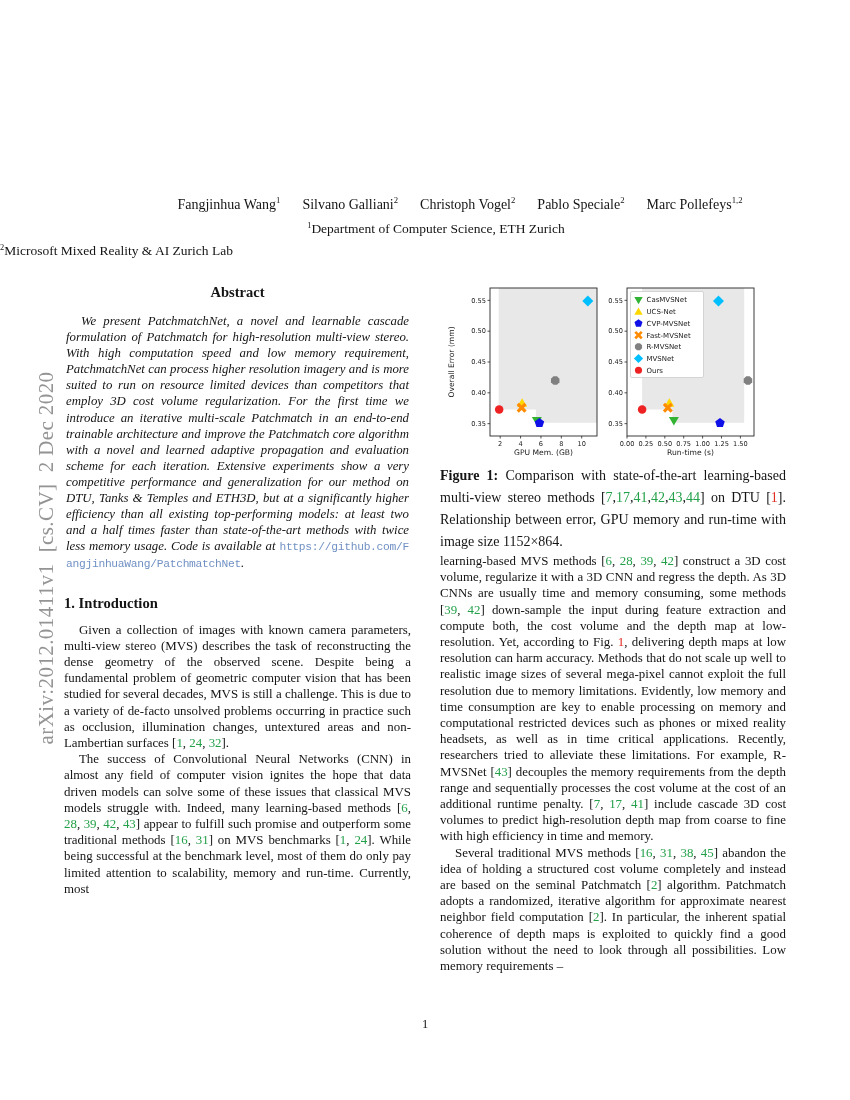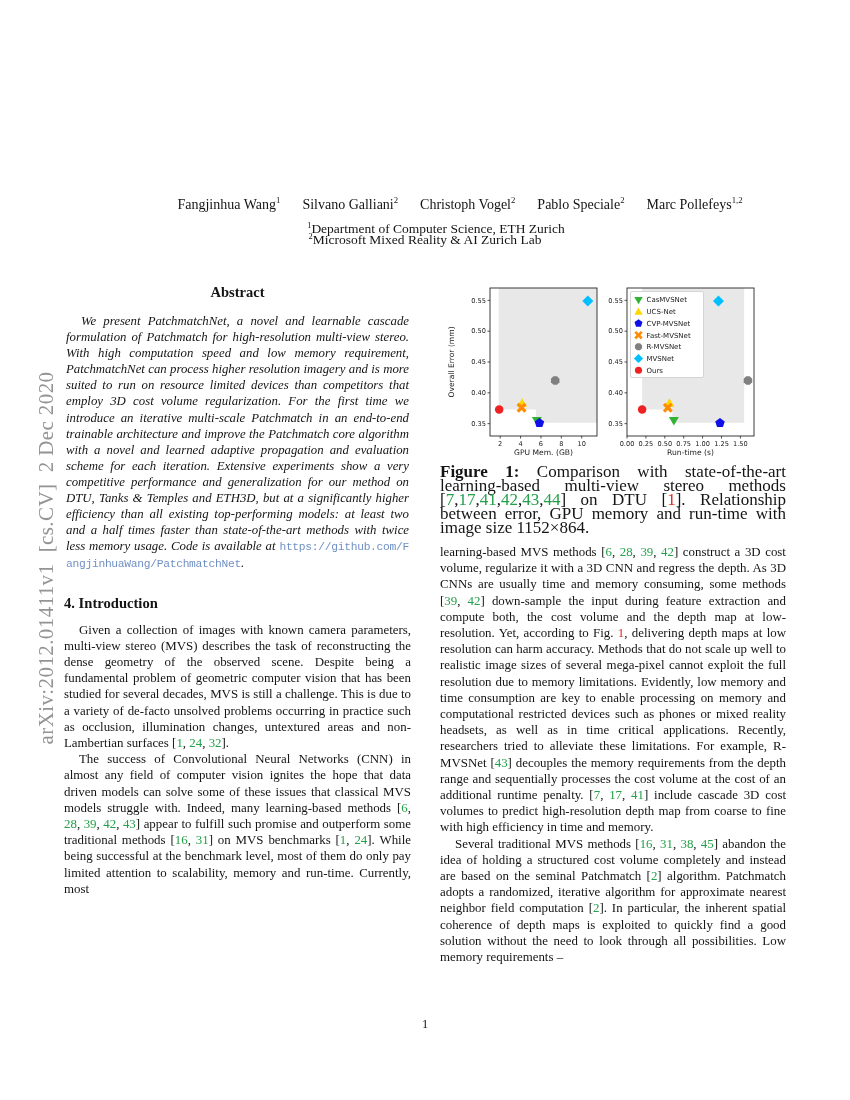--- a/index.html
+++ b/index.html
@@ -5,30 +5,30 @@
   html,body{margin:0;padding:0;background:#ffffff;}
   .page{position:relative;width:850px;height:1100px;background:#ffffff;overflow:hidden;
         font-family:"Liberation Serif", serif;color:#141414;}
   .arxiv-banner{position:absolute;left:34px;top:558px;transform-origin:0 0;
         transform:rotate(-90deg) translateX(-50%);white-space:pre;
         font-size:21px;color:#949494;letter-spacing:0.4px;}
   .paper-title{position:absolute;top:140px;left:0;width:100%;text-align:center;
         font-size:18px;font-weight:bold;}
   .authors-line{position:absolute;top:197px;left:0;width:100%;text-align:center;font-size:14px;padding-left:35px;}
   .affil-line1{position:absolute;top:221px;left:0;width:100%;text-align:center;font-size:13.5px;margin-left:11px;}
-  .affil-line2{position:absolute;top:232px;left:0;width:100%;text-align:center;font-size:13.5px;}
+  .affil-line2{position:absolute;top:243px;left:0;width:100%;text-align:left;font-size:13.5px;}
   .col{position:absolute;width:347px;text-align:justify;}
   .col-left{left:64px;top:284px;}
   .col-right{left:440px;top:281px;width:346px;}
   .abstract-heading{text-align:center;font-size:14.5px;font-weight:bold;margin:0 0 12px 0;}
   .abstract-text{font-style:italic;font-size:12.8px;line-height:16.1px;text-indent:15px;margin:2px;}
   .section-heading{font-size:14.6px;font-weight:bold;margin:22px 0 10px 0;text-align:left;}
   .body-p{font-size:12.9px;line-height:16.2px;margin:0;}
   .indent{text-indent:15px;}
-  .fig-caption{font-size:17px;line-height:14px;margin:6px 0 9px 0;}
+  .fig-caption{font-size:14px;line-height:22px;margin:6px 0 0 0;}
   .seg-cite{color:#23a049;}
   .seg-ref{color:#e02b20;}
   .seg-url{font-family:"Liberation Mono", monospace;color:#7191c4;font-style:normal;
            font-size:11.3px;letter-spacing:-0.3px;word-break:break-all;}
   .seg-b{font-weight:bold;}
   .seg-sup{vertical-align:super;font-size:0.62em;line-height:0;}
   .seg-gap{display:inline-block;width:22px;}
   .page-number{position:absolute;top:1017px;left:0;width:100%;text-align:center;font-size:12.5px;}
   .fig-svg{display:block;font-family:"DejaVu Sans", sans-serif;}
 </style>
@@ -39,21 +39,21 @@
 
   <div class="arxiv-banner">arXiv:2012.01411v1  [cs.CV]  2 Dec 2020</div>
 
   <div class="authors-line"><span>Fangjinhua Wang</span><span class="seg-sup">1</span><span class="seg-gap"></span><span>Silvano Galliani</span><span class="seg-sup">2</span><span class="seg-gap"></span><span>Christoph Vogel</span><span class="seg-sup">2</span><span class="seg-gap"></span><span>Pablo Speciale</span><span class="seg-sup">2</span><span class="seg-gap"></span><span>Marc Pollefeys</span><span class="seg-sup">1,2</span></div>
   <div class="affil-line1"><span class="seg-sup">1</span><span>Department of Computer Science, ETH Zurich</span></div>
   <div class="affil-line2"><span class="seg-sup">2</span><span>Microsoft Mixed Reality &amp; AI Zurich Lab</span></div>
 
   <div class="col col-left">
     <div class="abstract-heading">Abstract</div>
     <p class="abstract-text"><span>We present PatchmatchNet, a novel and learnable cascade formulation of Patchmatch for high-resolution multi-view stereo. With high computation speed and low memory requirement, PatchmatchNet can process higher resolution imagery and is more suited to run on resource limited devices than competitors that employ 3D cost volume regularization. For the first time we introduce an iterative multi-scale Patchmatch in an end-to-end trainable architecture and improve the Patchmatch core algorithm with a novel and learned adaptive propagation and evaluation scheme for each iteration. Extensive experiments show a very competitive performance and generalization for our method on DTU, Tanks &amp; Temples and ETH3D, but at a significantly higher efficiency than all existing top-performing models: at least two and a half times faster than state-of-the-art methods with twice less memory usage. Code is available at </span><span class="seg-url">https://github.com/FangjinhuaWang/PatchmatchNet</span><span>.</span></p>
-    <div class="section-heading">4. Introduction</div>
+    <div class="section-heading">1. Introduction</div>
     <p class="body-p indent"><span>Given a collection of images with known camera parameters, multi-view stereo (MVS) describes the task of reconstructing the dense geometry of the observed scene. Despite being a fundamental problem of geometric computer vision that has been studied for several decades, MVS is still a challenge. This is due to a variety of de-facto unsolved problems occurring in practice such as occlusion, illumination changes, untextured areas and non-Lambertian surfaces [</span><span class="seg-cite">1</span><span>, </span><span class="seg-cite">24</span><span>, </span><span class="seg-cite">32</span><span>].</span></p>
     <p class="body-p indent"><span>The success of Convolutional Neural Networks (CNN) in almost any field of computer vision ignites the hope that data driven models can solve some of these issues that classical MVS models struggle with. Indeed, many learning-based methods [</span><span class="seg-cite">6</span><span>, </span><span class="seg-cite">28</span><span>, </span><span class="seg-cite">39</span><span>, </span><span class="seg-cite">42</span><span>, </span><span class="seg-cite">43</span><span>] appear to fulfill such promise and outperform some traditional methods [</span><span class="seg-cite">16</span><span>, </span><span class="seg-cite">31</span><span>] on MVS benchmarks [</span><span class="seg-cite">1</span><span>, </span><span class="seg-cite">24</span><span>]. While being successful at the benchmark level, most of them do only pay limited attention to scalability, memory and run-time. Currently, most</span></p>
   </div>
 
   <div class="col col-right">
     <svg id="fig1-svg" class="fig-svg" width="346" height="178" viewBox="0 0 346 178">
         <polygon points="58.7,7.0 58.7,128.5 95.9,128.5 95.9,141.7 157.0,141.7 157.0,7.0" fill="#e8e8e8"></polygon>
         <polygon points="91.88,136.08 101.88,136.08 96.88,144.58" fill="#33b333"></polygon>
         <polygon points="77.10,125.82 87.10,125.82 82.10,117.32" fill="#ffd700"></polygon>
         <polygon points="99.42,137.05 104.18,140.50 102.36,146.10 96.48,146.10 94.67,140.50" fill="#0f0fe8"></polygon>

